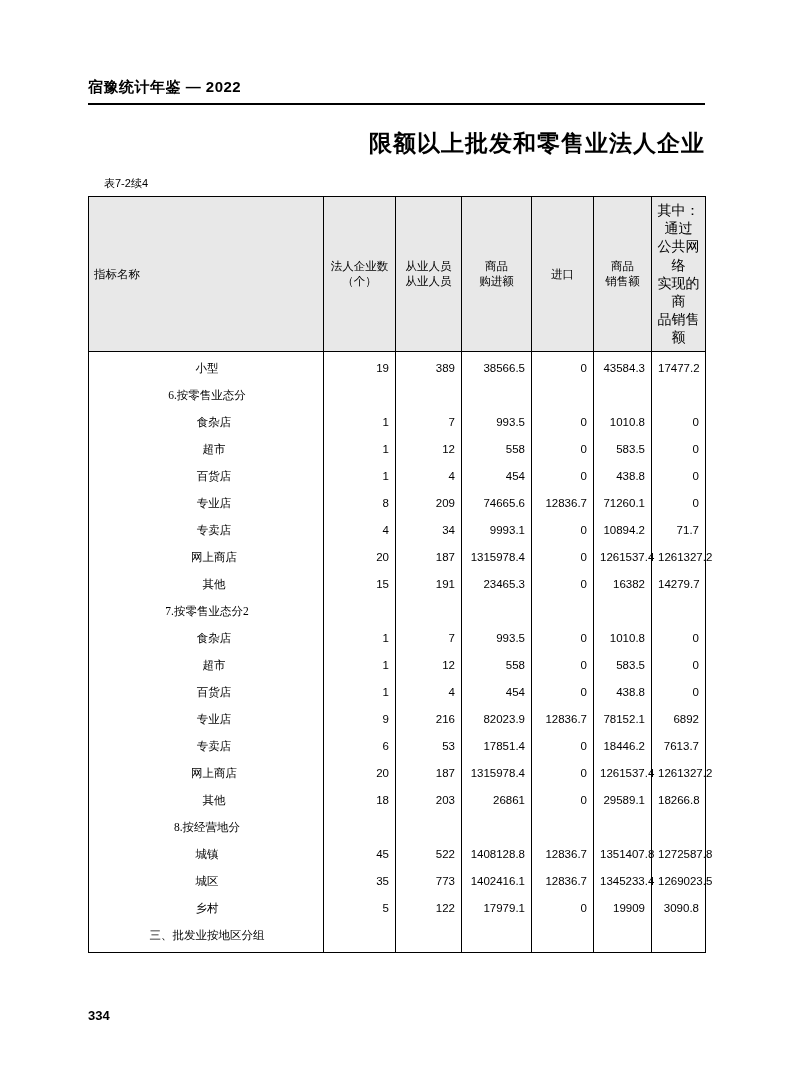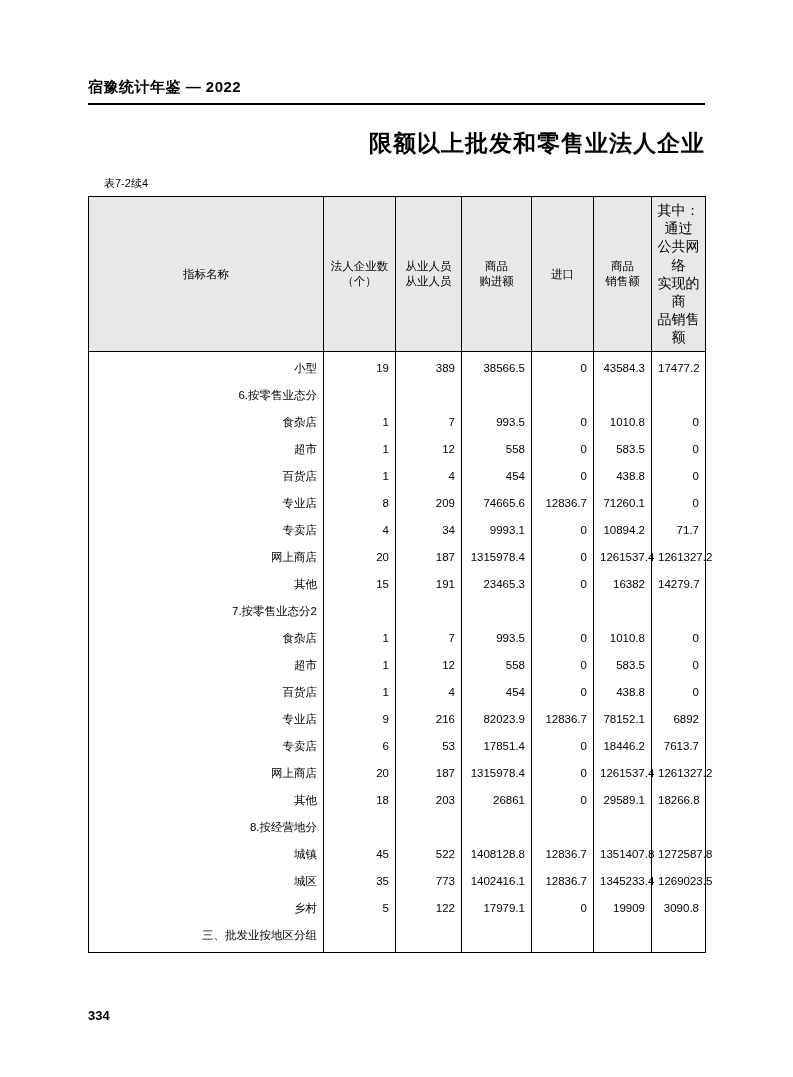--- a/index.html
+++ b/index.html
@@ -77,38 +77,39 @@
     background: #e8e8e8;
     border: 1px solid #000;
     font-weight: normal;
     font-size: 11.5px;
     padding: 4px 5px;
     height: 88px;
     vertical-align: middle;
     line-height: 1.25;
   }
   table.data thead th.stub {
-    text-align: center;
+    text-align: left;
   }
   table.data thead th.narrow {
     font-size: 14px;
     line-height: 1.3;
   }
   table.data tbody td {
     border-left: 1px solid #000;
     border-right: 1px solid #000;
     border-top: none;
     border-bottom: none;
     padding: 6px 6px;
     height: 14px;
     font-size: 11.5px;
     vertical-align: middle;
   }
   table.data tbody td.label {
-    text-align: right;
+    text-align: center;
+    font-family: Liberation Serif, serif;
   }
   table.data tbody td.num {
     text-align: right;
   }
   table.data tbody tr.first td {
     padding-top: 9px;
   }
   table.data tbody tr:last-child td {
     border-bottom: 1px solid #000;
     padding-bottom: 9px;

